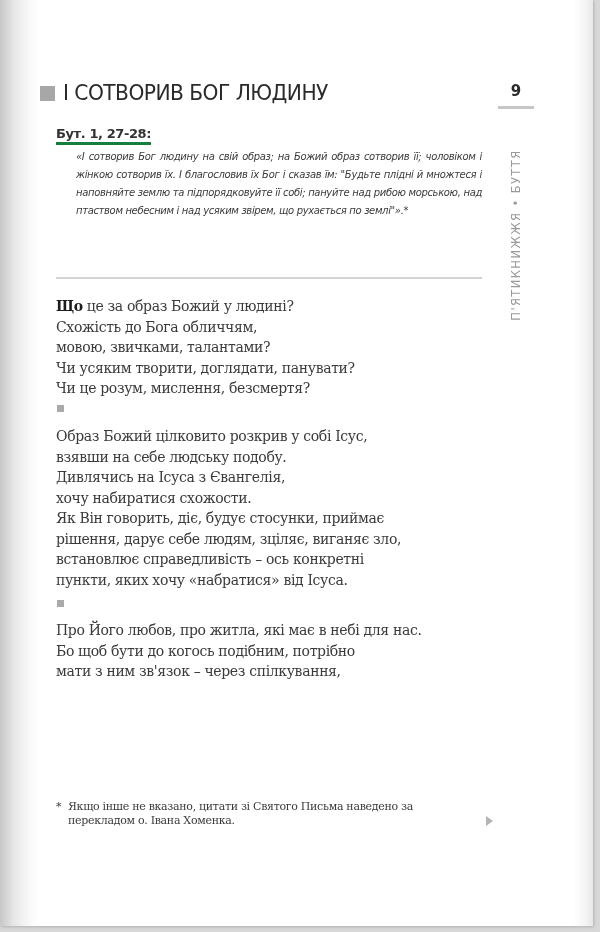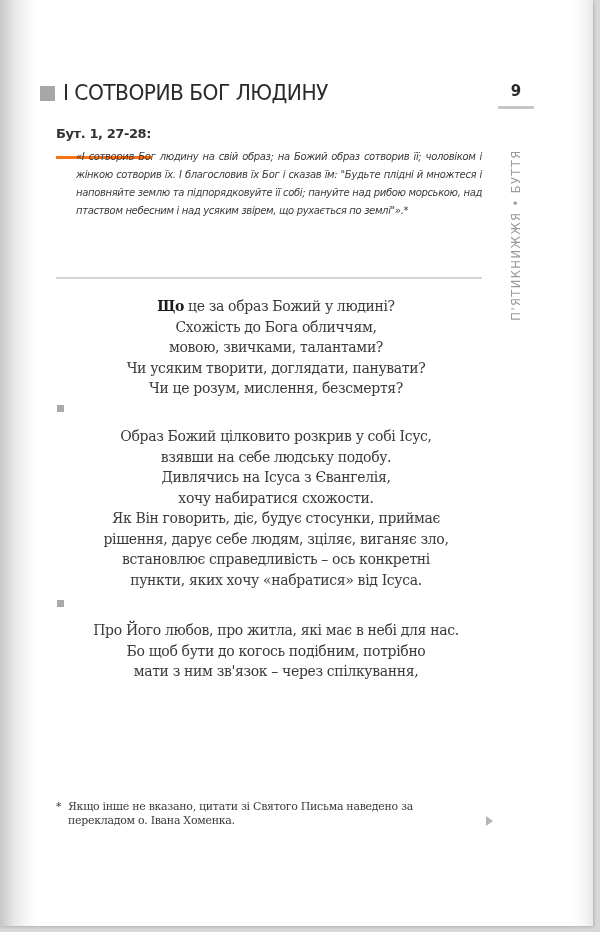--- a/index.html
+++ b/index.html
@@ -47,36 +47,36 @@
     }
     .side-label span {
       display: block; transform: rotate(-90deg); white-space: nowrap;
       font-family: "DejaVu Sans", sans-serif; font-size: 11.5px; letter-spacing: 1.4px;
       color: #9a9a9a;
     }
     .ref {
       position: absolute; left: 56px; top: 126px;
       font-family: "DejaVu Sans", sans-serif; font-size: 13px; font-weight: bold; color: #333;
       letter-spacing: -0.4px;
-      border-bottom: 3px solid #f97316; padding-bottom: 15px;
+      border-bottom: 3px solid #15803d; padding-bottom: 1px;
     }
     .quote {
       position: absolute; left: 76px; top: 148px; width: 406px;
       font-family: "DejaVu Sans", sans-serif; font-style: italic; font-size: 10px;
       line-height: 18px; color: #3a3a3a; text-align: justify; letter-spacing: -0.35px;
     }
     .divider {
       position: absolute; left: 56px; top: 277px; width: 426px; height: 2px; background: #d4d4d4;
     }
     .body-text {
       position: absolute; left: 56px; width: 440px;
       font-family: "DejaVu Serif", serif; font-size: 14px; line-height: 20.5px; color: #3a3a3a;
       letter-spacing: -0.35px;
     }
-    .body-text div { white-space: nowrap; text-align: center; }
+    .body-text div { white-space: nowrap; }
     .drop { font-weight: bold; color: #1c1c1c; }
     .sep {
       position: absolute; left: 57px; width: 7px; height: 7px; background: #aaaaaa;
     }
     .footnote {
       position: absolute; left: 56px; top: 800px; width: 420px;
       font-family: "DejaVu Serif", serif; font-size: 11px; line-height: 14px; color: #3a3a3a;
       display: flex; letter-spacing: -0.3px;
     }
     .footnote-mark { width: 12px; flex: none; }

